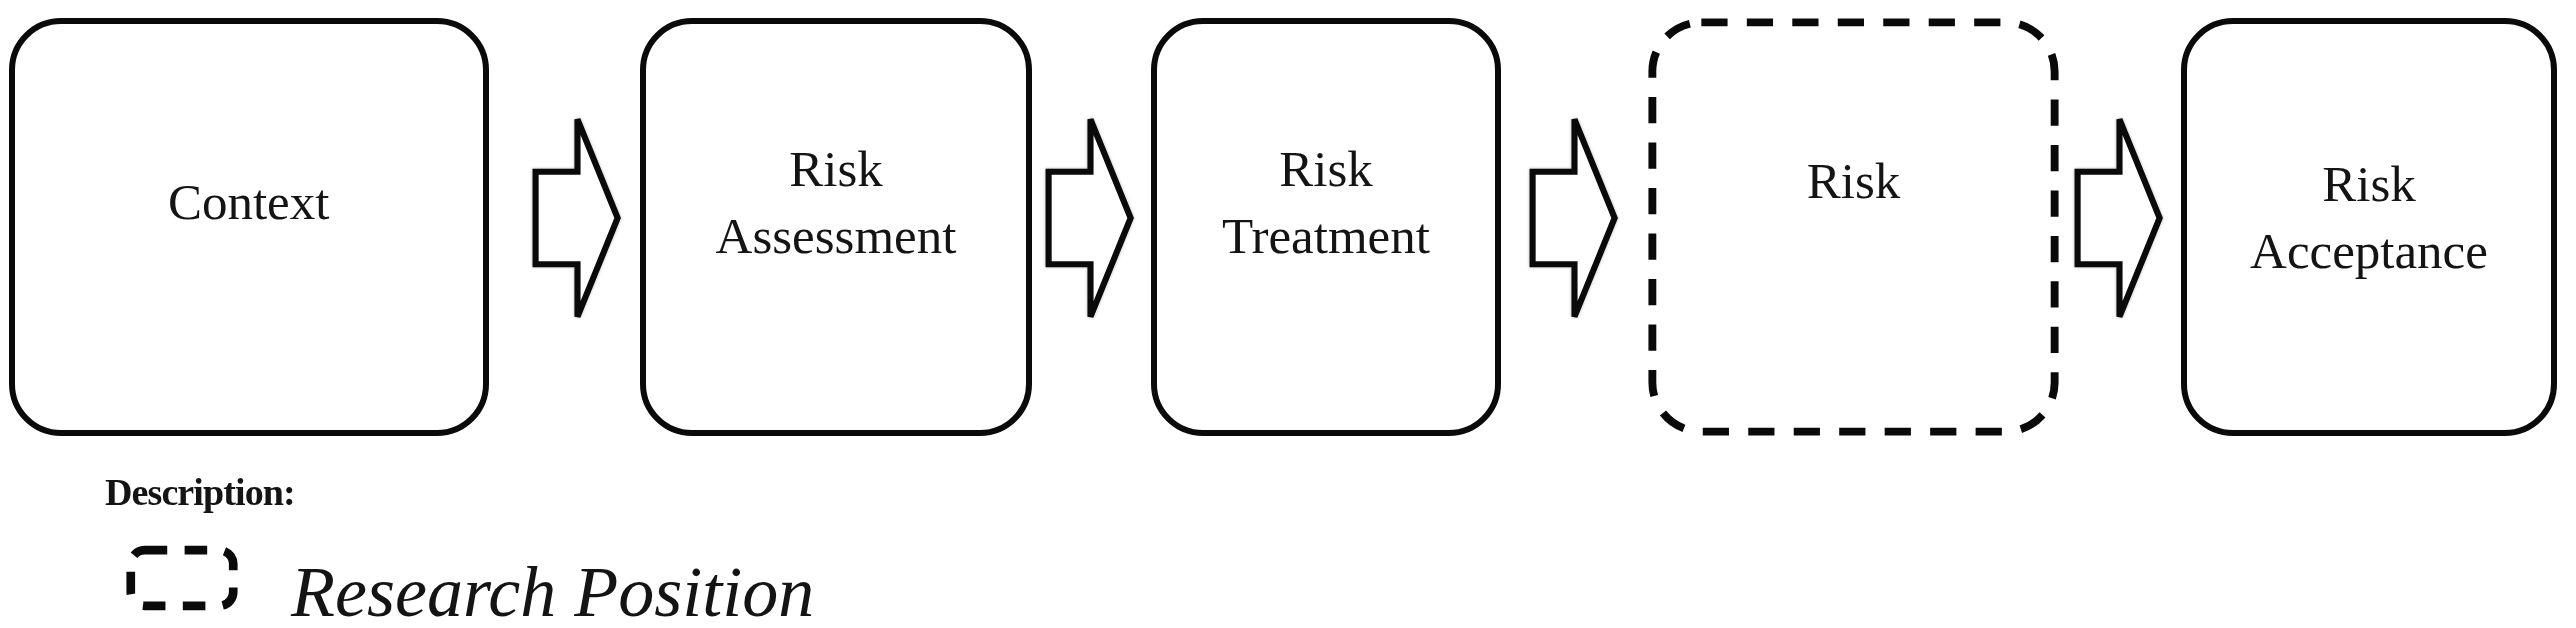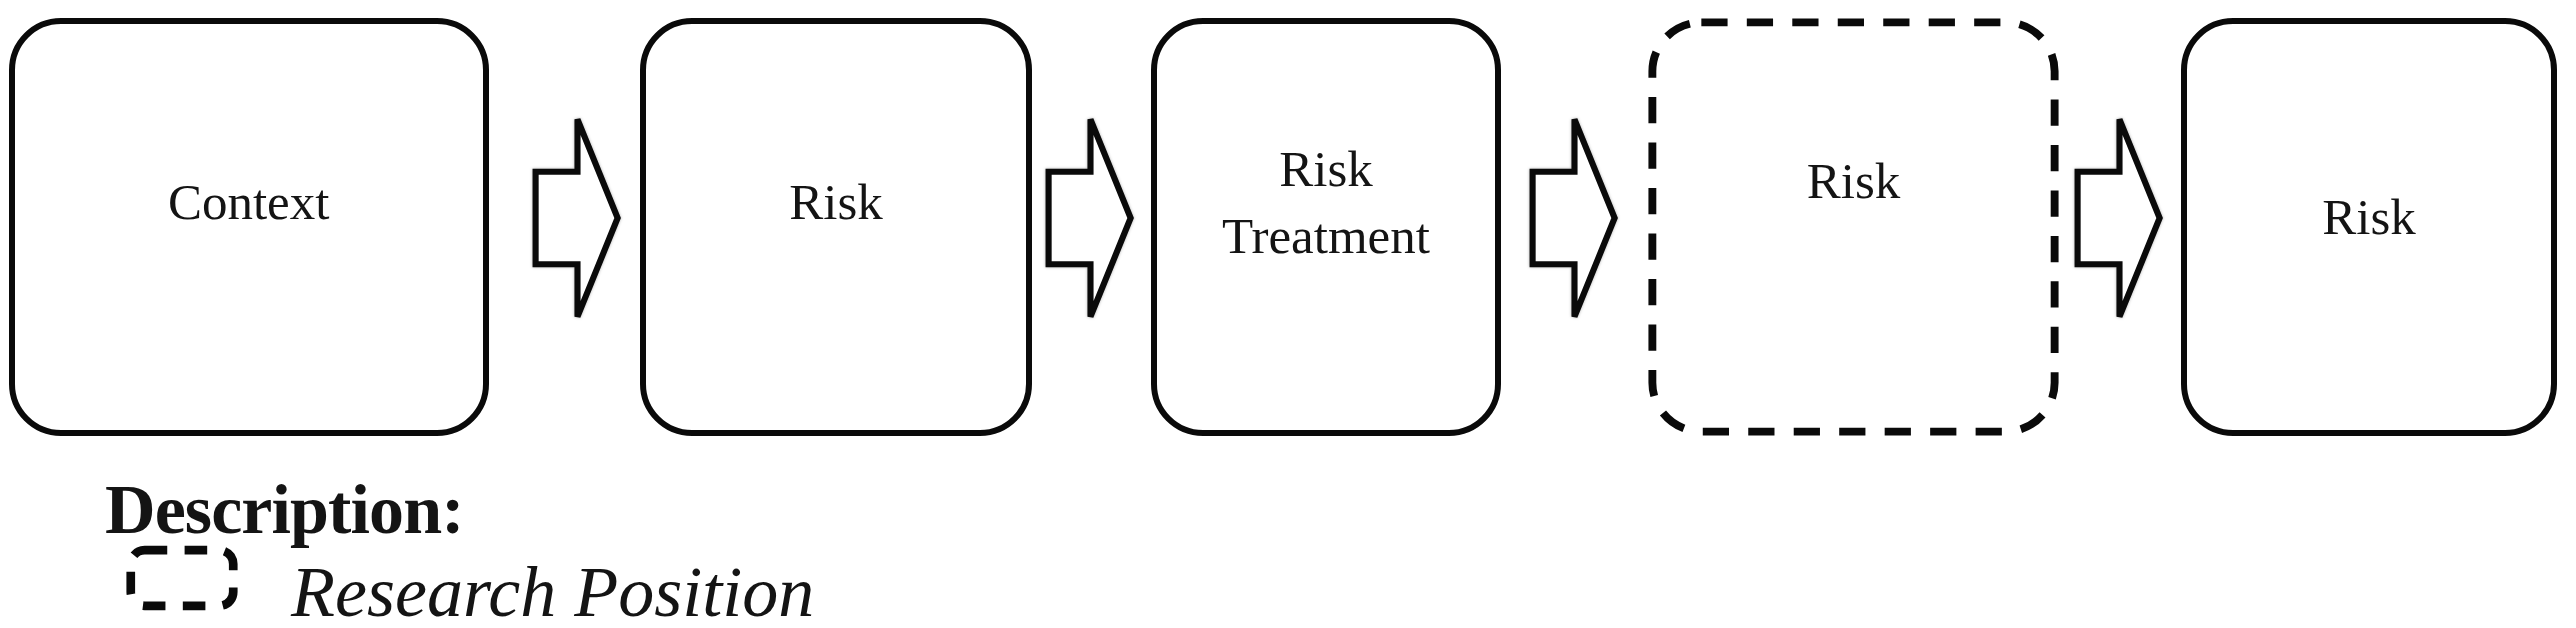--- a/index.html
+++ b/index.html
@@ -54,21 +54,21 @@
     top: 115px;
     width: 91px;
     height: 206px;
     overflow: visible;
     filter: drop-shadow(0 0 1.7px rgba(0,0,0,0.30));
   }
   .legend-title {
     position: absolute;
     left: 105px;
     top: 470px;
-    font-size: 70px;
+    font-size: 38px;
     font-weight: bold;
     letter-spacing: -0.9px;
     white-space: nowrap;
   }
   .legend-icon {
     position: absolute;
     left: 125px;
     top: 545px;
     width: 114px;
     height: 66px;
@@ -95,20 +95,21 @@
     </div>
   </div>
 
   <svg class="block-arrow" style="left:532px;" viewBox="0 0 104 236">
     <polygon points="4,65 52,65 52,5 98,118 52,231 52,171 4,171" fill="#ffffff" stroke="#0a0a0a" stroke-width="7" stroke-linejoin="miter"></polygon>
   </svg>
 
   <div class="flow-box" style="left:640px; width:392px;">
     <div class="box-label">
       <span>Risk</span>
+      <span>Assessment</span>
     </div>
   </div>
 
   <svg class="block-arrow" style="left:1045px;" viewBox="0 0 104 236">
     <polygon points="4,65 52,65 52,5 98,118 52,231 52,171 4,171" fill="#ffffff" stroke="#0a0a0a" stroke-width="7" stroke-linejoin="miter"></polygon>
   </svg>
 
   <div class="flow-box" style="left:1151px; width:350px;">
     <div class="box-label">
       <span>Risk</span>
@@ -129,20 +130,21 @@
     </div>
   </div>
 
   <svg class="block-arrow" style="left:2074px;" viewBox="0 0 104 236">
     <polygon points="4,65 52,65 52,5 98,118 52,231 52,171 4,171" fill="#ffffff" stroke="#0a0a0a" stroke-width="7" stroke-linejoin="miter"></polygon>
   </svg>
 
   <div class="flow-box" style="left:2181px; width:376px;">
     <div class="box-label near-center">
       <span>Risk</span>
+      <span>Acceptance</span>
     </div>
   </div>
 
   <div class="legend-title">Description:</div>
 
   <svg class="legend-icon" viewBox="0 0 130 76">
     <rect x="6" y="6" width="118" height="64" rx="16" ry="16" fill="none" stroke="#0a0a0a" stroke-width="10" stroke-dasharray="26 20"></rect>
   </svg>
 
   <div class="legend-item-label">Research Position</div>

